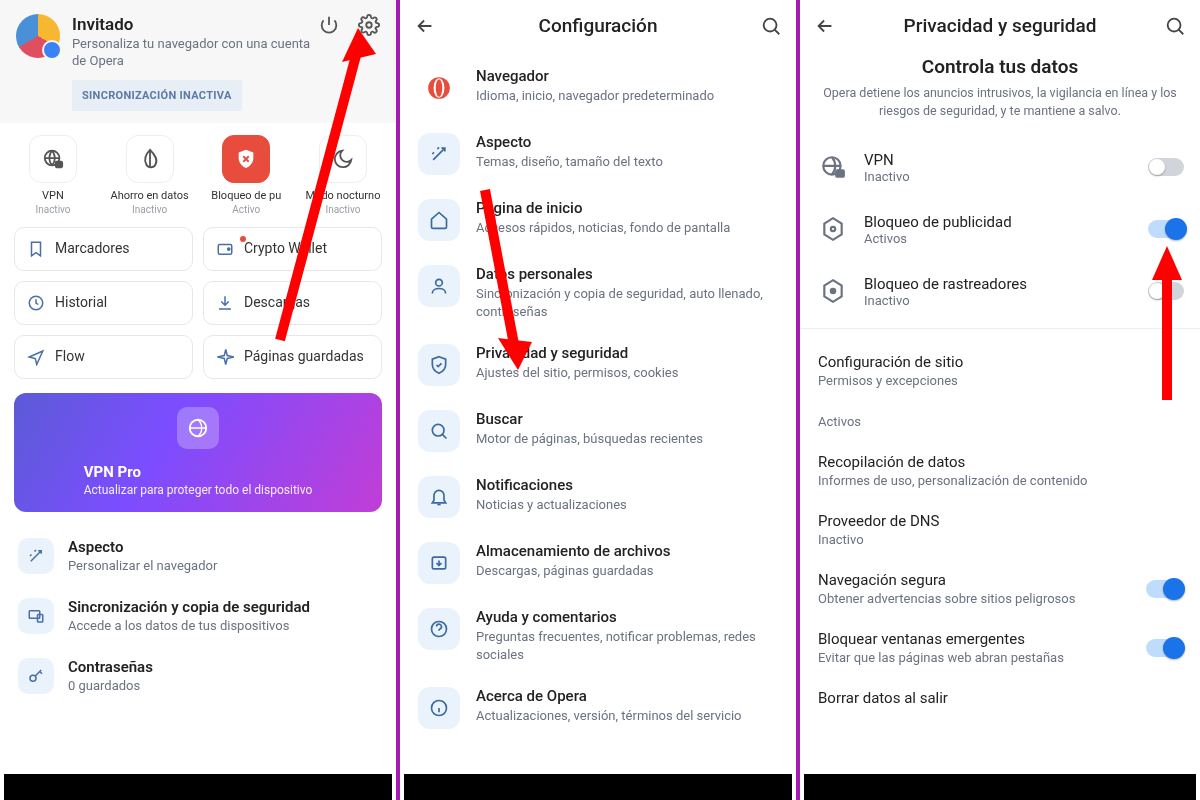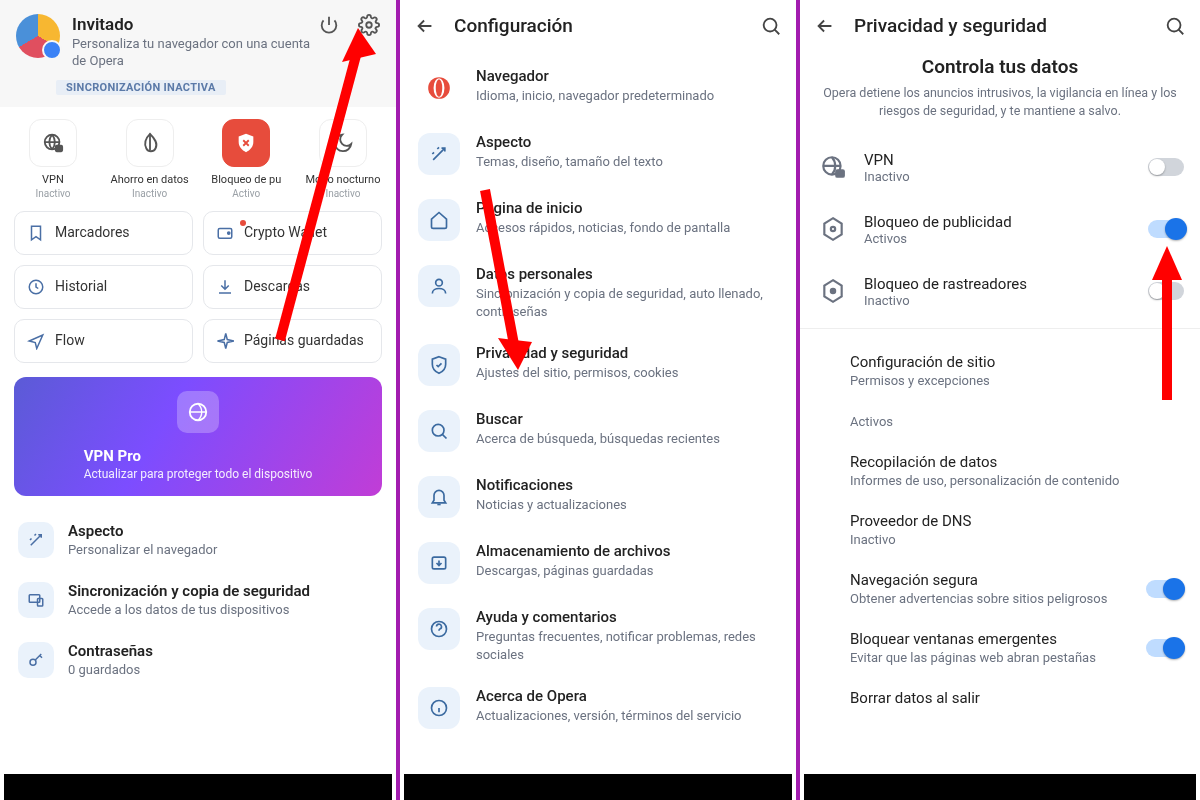--- a/index.html
+++ b/index.html
@@ -11,21 +11,21 @@
   
   .p1-head { background: #f7f7f7; padding: 14px 16px 12px 16px; position: relative; }
   .p1-row1 { display: flex; align-items: flex-start; }
   .avatar { width: 44px; height: 44px; border-radius: 50%; background: conic-gradient(#f7b731 0 120deg, #e04f5f 120deg 240deg, #4a90d9 240deg 360deg); position: relative; flex-shrink:0;}
   .avatar::after { content:""; position:absolute; right:-2px; bottom:-2px; width:16px;height:16px;border-radius:50%;background:#3b82f6;border:2px solid #f7f7f7;}
   .p1-user { margin-left: 12px; flex:1; }
   .p1-title { font-size: 17px; font-weight: 600; color:#222; }
   .p1-sub { font-size: 13px; color: #6b7280; line-height:1.3; margin-top:2px;}
   .p1-icons { display:flex; gap:18px; align-items:center; }
   .top-icn { width:22px;height:22px; color:#555; }
-  .sync-badge { display:inline-block; margin-top:10px; margin-left:40px; background:#e8eef6; color:#5b7aa8; font-size:11px; font-weight:700; padding:1px 10px; border-radius:2px; letter-spacing:.3px;}
+  .sync-badge { display:inline-block; margin-top:10px; margin-left:56px; background:#e8eef6; color:#5b7aa8; font-size:11px; font-weight:700; padding:9px 10px; border-radius:2px; letter-spacing:.3px;}
   .quick { display:flex; justify-content:space-between; padding:12px 8px; }
   .qitem { width:90px; text-align:center; }
   .qicon { width:48px;height:48px; margin:0 auto 6px; border-radius:12px; display:flex;align-items:center;justify-content:center; background:#fff; border:1px solid #eee; color:#555;}
   .qicon.red { background:#e74c3c; color:#fff; border-color:#e74c3c;}
   .qlab { font-size:11px; color:#333; white-space:nowrap; overflow:hidden; text-overflow:ellipsis;}
   .qstat { font-size:10px; color:#9aa0a6; margin-top:2px;}
   .tiles { padding: 0 14px; display:grid; grid-template-columns:1fr 1fr; gap:10px; }
   .tile { border:1px solid #e5e7eb; border-radius:10px; padding:12px 12px; display:flex; align-items:center; gap:10px; position:relative;}
   .tile .ticn { width:18px;height:18px;color:#4a6fa5; flex-shrink:0;}
   .tile .tlab { font-size:14px; color:#333; line-height:1.1;}
@@ -35,21 +35,21 @@
   .vpnpro .vs { font-size:12px; opacity:.9; line-height:1.3; margin-top:2px;}
   .optlist { padding:0 14px 20px;}
   .optrow { display:flex; gap:14px; align-items:flex-start; padding:12px 4px;}
   .optrow .oicn { width:36px;height:36px;background:#eaf2fb;border-radius:10px;display:flex;align-items:center;justify-content:center;color:#4a6fa5; flex-shrink:0;}
   .optrow .ot { font-size:15px; font-weight:600; color:#222;}
   .optrow .os { font-size:13px; color:#6b7280; margin-top:2px;}
 
   
   .hdr { display:flex; align-items:center; padding:14px 14px; gap:18px;}
   .hdr .back { width:22px;height:22px;color:#444;}
-  .hdr .htxt { font-size:19px; font-weight:500; color:#222; flex:1;}
+  .hdr .htxt { font-size:19px; font-weight:500; color:#222; flex:1;text-align:center;}
   .hdr .srch { width:22px;height:22px;color:#444;}
   .cfg { padding: 4px 14px 40px;}
   .cfgrow { display:flex; gap:16px; align-items:flex-start; padding:12px 4px;}
   .cfgrow .cicn { width:42px;height:42px;background:#eaf2fb;border-radius:12px;display:flex;align-items:center;justify-content:center;color:#3b6aa0; flex-shrink:0;}
   .cfgrow.opera .cicn { background:transparent;}
   .cfgrow .ct { font-size:15px; font-weight:500; color:#222;}
   .cfgrow .cs { font-size:13px; color:#6b7280; line-height:1.35; margin-top:2px;}
 
   
   .p3-head { text-align:center; padding:4px 20px 8px;}
@@ -59,21 +59,21 @@
   .p3row { display:flex; align-items:center; gap:14px; padding:14px 0;}
   .p3row .p3icn { width:34px;height:34px; color:#6b7280; display:flex;align-items:center;justify-content:center; flex-shrink:0;}
   .p3row .p3t { font-size:15px; color:#222;}
   .p3row .p3s { font-size:13px; color:#6b7280;}
   .toggle { width:36px;height:18px;border-radius:20px;background:#d1d5db; position:relative; flex-shrink:0;}
   .toggle::after{content:"";position:absolute;width:16px;height:16px;border-radius:50%;background:#fff;top:1px;left:1px;box-shadow:0 1px 2px rgba(0,0,0,.3);}
   .toggle.on{background:#bfdcff;}
   .toggle.on::after{left:auto;right:-3px;top:-2px;width:22px;height:22px;background:#1a73e8;}
   .divider{height:1px;background:#eee;margin:6px 0;}
   .p3list { padding: 6px 18px;}
-  .p3li { padding:12px 0;margin-left:32px;}
+  .p3li { padding:12px 0;}
   .p3li .lt { font-size:15px; color:#222;}
   .p3li .ls { font-size:13px; color:#6b7280; margin-top:2px;}
   .p3li.flex{display:flex;align-items:center;justify-content:space-between;gap:10px;}
 
   
   .blackbar { position:absolute; bottom:0; left:4px; right:4px; height:26px; background:#000;}
 
   
   .arrow { position:absolute; z-index:50; pointer-events:none;}
 </style>
@@ -321,21 +321,21 @@
         </div>
     <div class="cfgrow">
           <div class="cicn">
             <svg width="20" height="20" viewBox="0 0 24 24" fill="none" stroke="currentColor" stroke-width="2">
               <circle cx="11" cy="11" r="7"></circle>
               <path d="M21 21l-5-5"></path>
             </svg>
           </div>
           <div>
             <div class="ct">Buscar</div>
-            <div class="cs">Acerca de búsqueda, búsquedas recientes</div>
+            <div class="cs">Motor de páginas, búsquedas recientes</div>
           </div>
         </div>
     <div class="cfgrow">
           <div class="cicn">
             <svg width="20" height="20" viewBox="0 0 24 24" fill="none" stroke="currentColor" stroke-width="2">
               <path d="M6 16V10a6 6 0 1 1 12 0v6l2 3H4z"></path>
               <path d="M10 21h4"></path>
             </svg>
           </div>
           <div>

